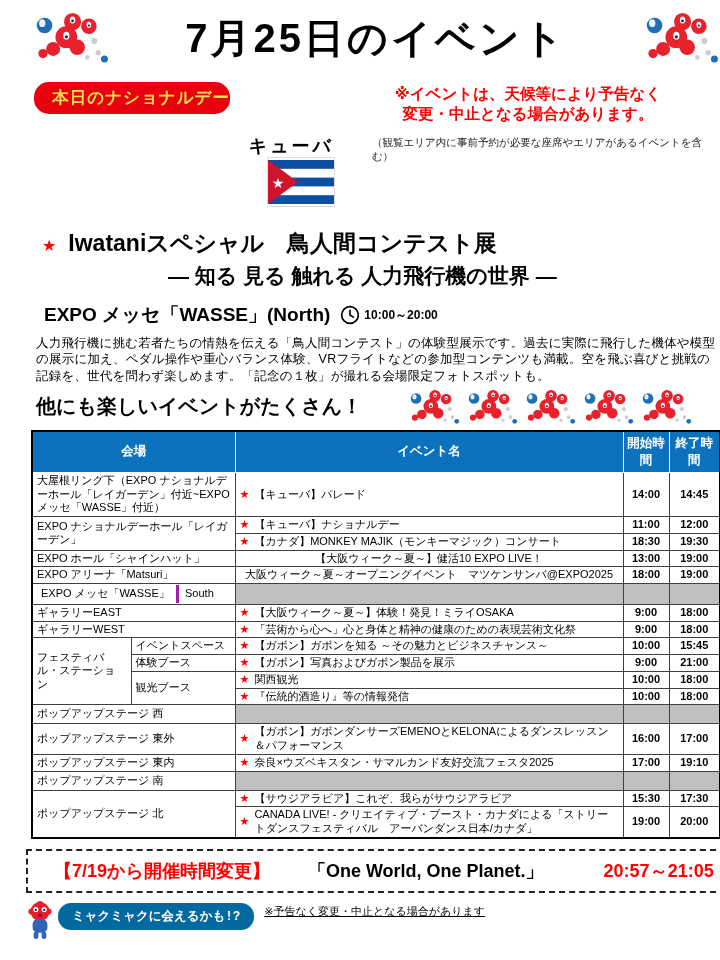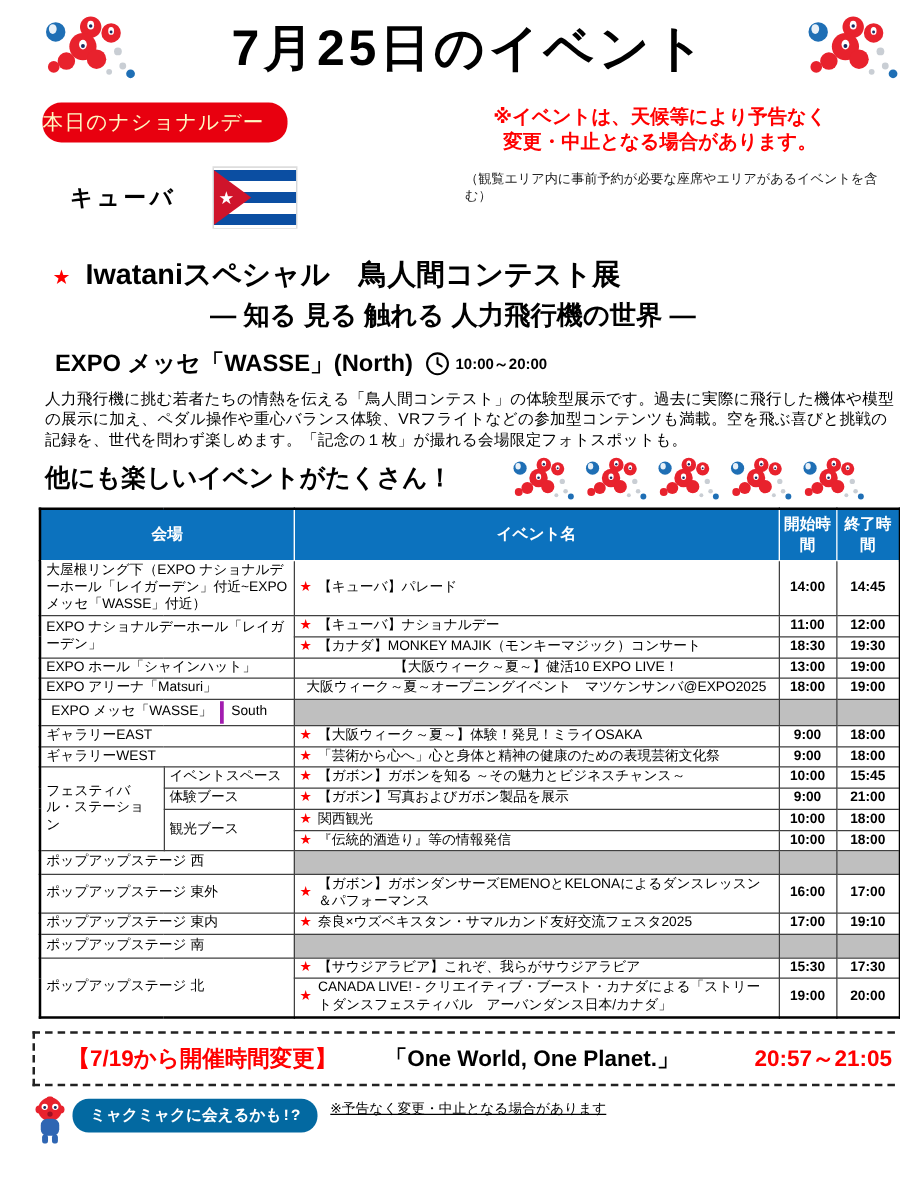--- a/index.html
+++ b/index.html
@@ -7,23 +7,23 @@
         font-family:"Liberation Sans","DejaVu Sans",sans-serif;color:#000;padding-left:16px;}
 
   
   .top{display:flex;align-items:center;justify-content:space-between;padding:10px 16px 2px 16px;}
   .mm{width:78px;height:56px;flex:0 0 auto;}
   h1.title{flex:1;margin:0;text-align:center;font-size:40px;font-weight:bold;letter-spacing:3px;}
 
   
   .info{display:flex;margin:14px 14px 0 18px;}
   .info-left{width:300px;flex:0 0 auto;}
-  .badge{width:196px;background:#e8000f;color:#fef9c3;font-size:16.5px;font-weight:normal;
-         text-align:left;padding:5px 0;border-radius:15px;letter-spacing:1px;}
-  .country-row{display:flex;align-items:center;margin:20px 0 0 22px;}
+  .badge{width:196px;background:#e8000f;color:#fde047;font-size:16.5px;font-weight:bold;
+         text-align:right;padding:5px 0;border-radius:15px;letter-spacing:1px;}
+  .country-row{display:flex;align-items:flex-end;margin:20px 0 0 22px;flex-direction:column;}
   .country{font-size:18px;font-weight:bold;letter-spacing:3px;}
   .flag{width:66px;height:48px;margin-left:30px;box-shadow:0 0 0 1px #ddd;}
   .info-right{flex:1;padding-top:2px;}
   .notice{color:#ff0000;font-weight:bold;font-size:15.5px;text-align:center;line-height:1.3;}
   .legend{margin:12px 0 0 14px;}
   .legend-main{font-size:14px;}
   .legend-main .star{margin-right:8px;}
   .legend-sub{font-size:10.5px;margin:2px 0 0 24px;color:#222;}
   .star{color:#ff0000;font-weight:bold;}
 

